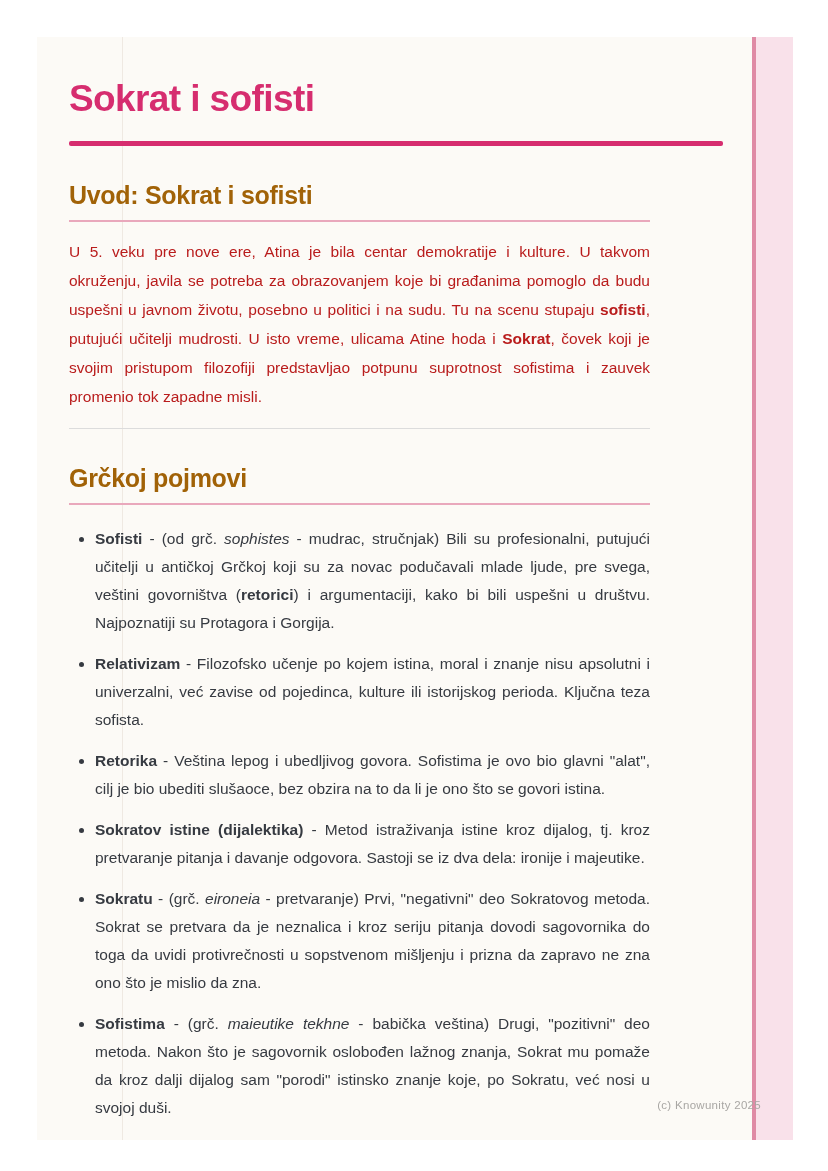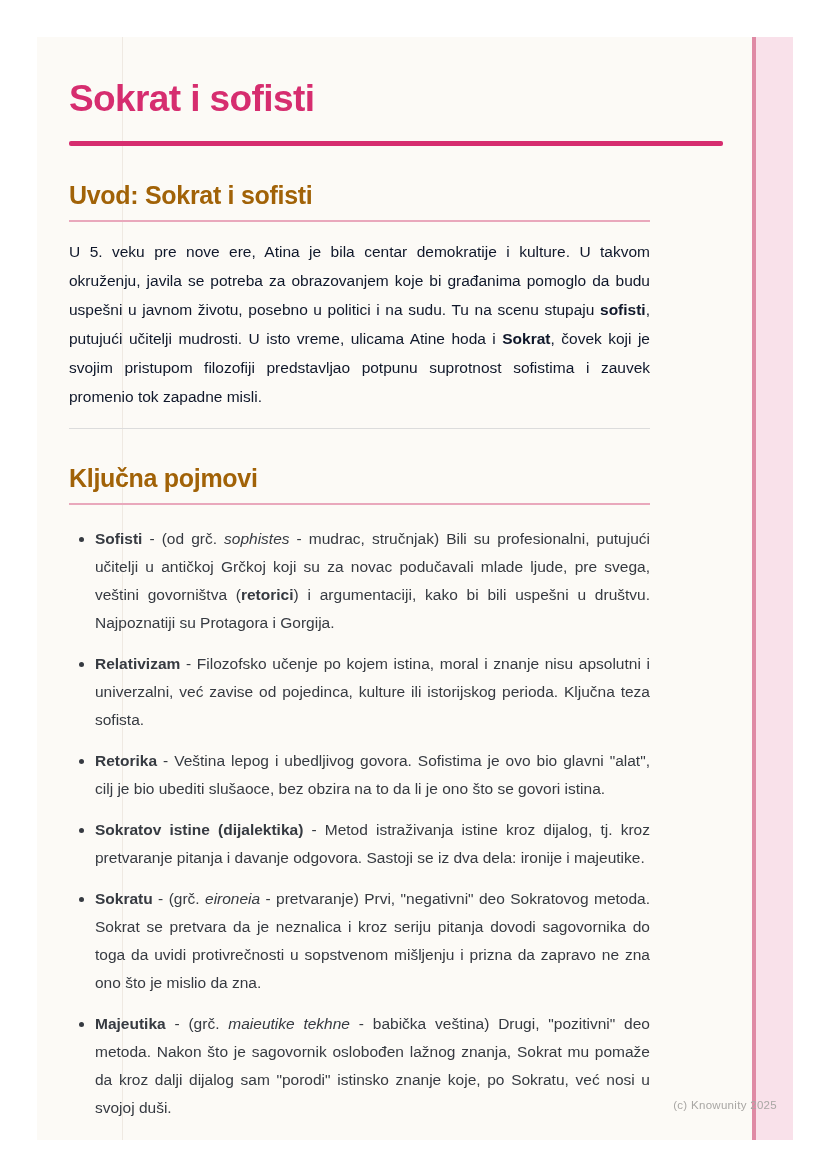--- a/index.html
+++ b/index.html
@@ -60,21 +60,21 @@
   .heading-rule {
     width: 100%; height: 2px;
     background: #e9a8bc;
     margin-top: 10px;
   }
   .body-text {
     margin: 15px 0 0 0;
     font-size: 15.5px;
     line-height: 29px;
     text-align: justify;
-    color: #0f172a;
+    color: #b91c1c;
   }
   .divider {
     width: 100%; height: 1px;
     background: #dcdcdc;
     margin-top: 17px;
   }
   ul.concepts-list {
     margin: 20px 0 0 0;
     padding: 0 0 0 26px;
     list-style-type: disc;
@@ -85,21 +85,21 @@
     text-align: justify;
     color: #363a41;
     margin-bottom: 13px;
     padding-left: 0;
   }
   ul.concepts-list li::marker { color: #363a41; }
   .b { font-weight: bold; }
   .i { font-style: italic; }
   .watermark {
     position: absolute;
-    right: 16px; top: 1062px;
+    right: 32px; top: 1062px;
     font-size: 11.5px;
     letter-spacing: 0.3px;
     color: #a9a7a4;
     z-index: 5;
   }
 </style>
 </head>
 <body>
 
 <div class="card">
@@ -112,27 +112,27 @@
 
     <section>
       <h2 class="section-heading">Uvod: Sokrat i sofisti</h2>
       <div class="heading-rule"></div>
       <p class="body-text"><span>U 5. veku pre nove ere, Atina je bila centar demokratije i kulture. U takvom okruženju, javila se potreba za obrazovanjem koje bi građanima pomoglo da budu uspešni u javnom životu, posebno u politici i na sudu. Tu na scenu stupaju </span><span class="b">sofisti</span><span>, putujući učitelji mudrosti. U isto vreme, ulicama Atine hoda i </span><span class="b">Sokrat</span><span>, čovek koji je svojim pristupom filozofiji predstavljao potpunu suprotnost sofistima i zauvek promenio tok zapadne misli.</span></p>
     </section>
 
     <div class="divider"></div>
 
     <section>
-      <h2 class="section-heading">Ključna pojmovi</h2>
+      <h2 class="section-heading">Grčkoj pojmovi</h2>
       <div class="heading-rule"></div>
       <ul class="concepts-list">
         <li><span class="b">Sofisti</span><span> - (od grč. </span><span class="i">sophistes</span><span> - mudrac, stručnjak) Bili su profesionalni, putujući učitelji u antičkoj Grčkoj koji su za novac podučavali mlade ljude, pre svega, veštini govorništva (</span><span class="b">retorici</span><span>) i argumentaciji, kako bi bili uspešni u društvu. Najpoznatiji su Protagora i Gorgija.</span></li>
         <li><span class="b">Relativizam</span><span> - Filozofsko učenje po kojem istina, moral i znanje nisu apsolutni i univerzalni, već zavise od pojedinca, kulture ili istorijskog perioda. Ključna teza sofista.</span></li>
         <li><span class="b">Retorika</span><span> - Veština lepog i ubedljivog govora. Sofistima je ovo bio glavni "alat", cilj je bio ubediti slušaoce, bez obzira na to da li je ono što se govori istina.</span></li>
         <li><span class="b">Sokratov istine (dijalektika)</span><span> - Metod istraživanja istine kroz dijalog, tj. kroz pretvaranje pitanja i davanje odgovora. Sastoji se iz dva dela: ironije i majeutike.</span></li>
         <li><span class="b">Sokratu</span><span> - (grč. </span><span class="i">eironeia</span><span> - pretvaranje) Prvi, "negativni" deo Sokratovog metoda. Sokrat se pretvara da je neznalica i kroz seriju pitanja dovodi sagovornika do toga da uvidi protivrečnosti u sopstvenom mišljenju i prizna da zapravo ne zna ono što je mislio da zna.</span></li>
-        <li><span class="b">Majeutika</span><span> - (grč. </span><span class="i">maieutike tekhne</span><span> - babička veština) Drugi, "pozitivni" deo metoda. Nakon što je sagovornik oslobođen lažnog znanja, Sokrat mu pomaže da kroz dalji dijalog sam "porodi" istinsko znanje koje, po Sokratu, već nosi u svojoj duši.</span></li>
+        <li><span class="b">Sofistima</span><span> - (grč. </span><span class="i">maieutike tekhne</span><span> - babička veština) Drugi, "pozitivni" deo metoda. Nakon što je sagovornik oslobođen lažnog znanja, Sokrat mu pomaže da kroz dalji dijalog sam "porodi" istinsko znanje koje, po Sokratu, već nosi u svojoj duši.</span></li>
       </ul>
     </section>
   </div>
 
   <div class="watermark">(c) Knowunity 2025</div>
 </div>
 
 </body></html>

